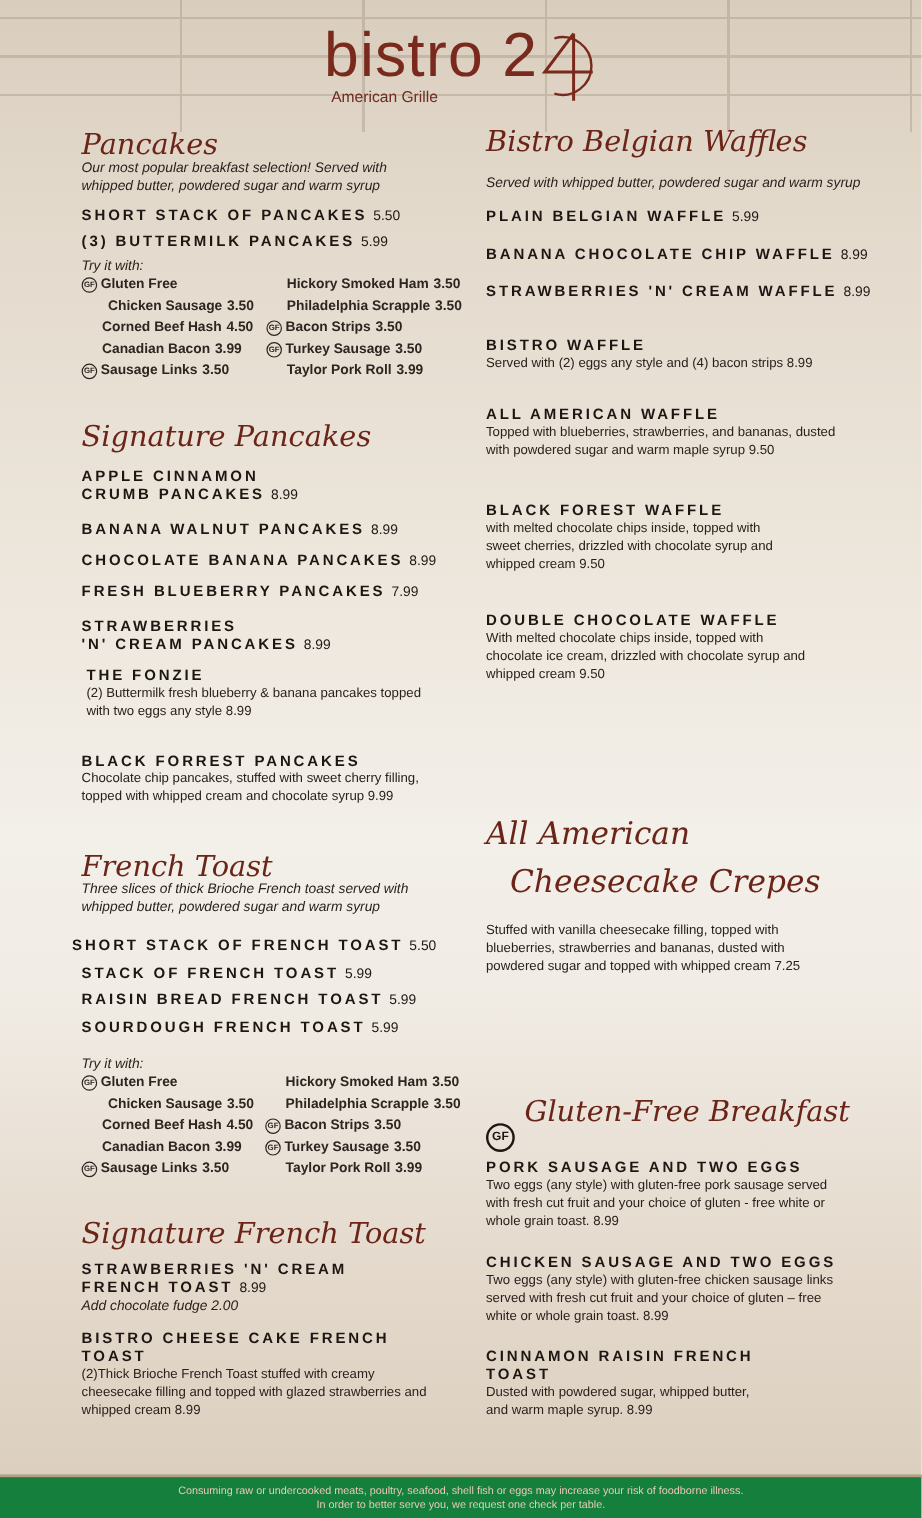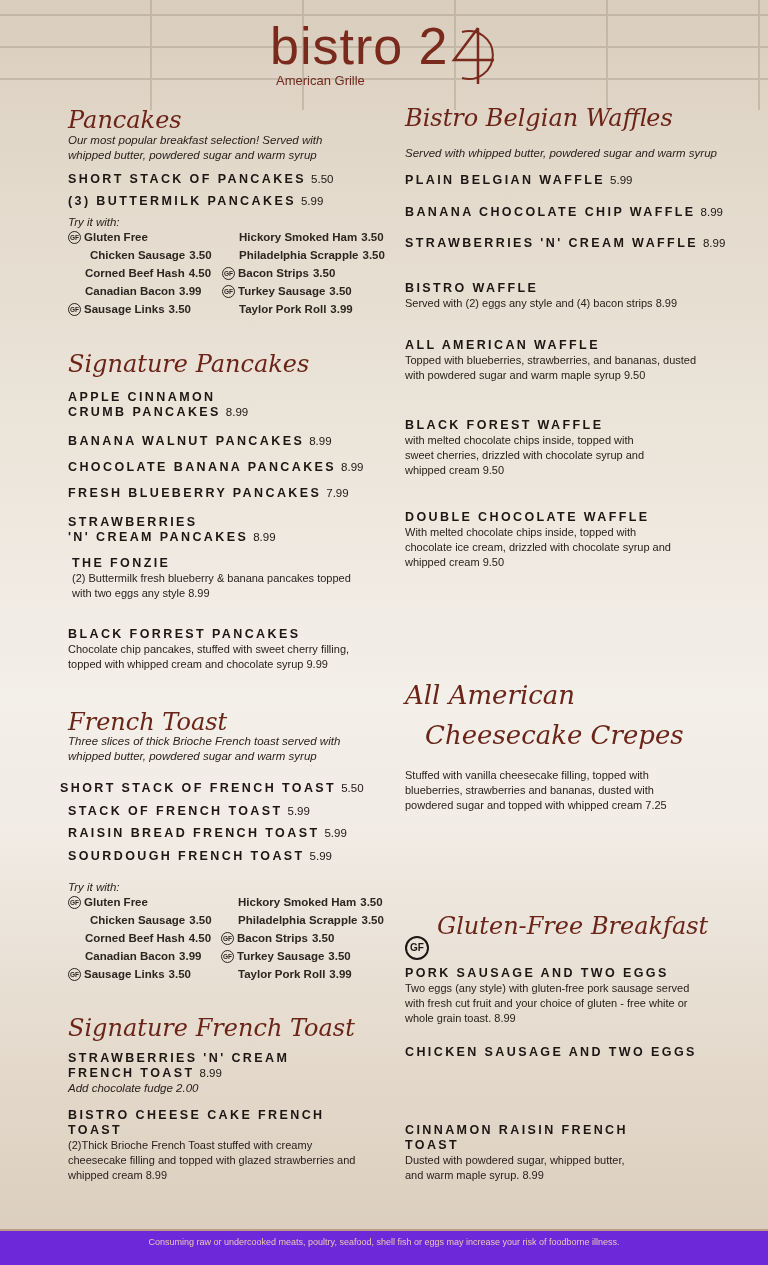--- a/index.html
+++ b/index.html
@@ -22,21 +22,21 @@
   .script { font-family:"DejaVu Serif", serif; font-style:italic; color:#6b2418; }
   .h-script { font-size:24px; line-height:28px; }
   .intro { font-size:11.5px; font-style:italic; line-height:15px; color:#2a211c; }
   .item { font-weight:bold; letter-spacing:2.4px; font-size:12.5px; line-height:15px; text-transform:uppercase; }
   .price { font-weight:normal; letter-spacing:0; font-size:11.5px; margin-left:5px; }
   .desc { font-size:11px; line-height:15px; color:#2a211c; }
   .addon { font-size:11.5px; font-weight:bold; line-height:18px; color:#2d2520; }
   .addon .p { font-weight:bold; margin-left:4px; }
   .gf { display:inline-block; width:11px; height:11px; border:1.2px solid #2b2420; border-radius:50%; font-size:6.5px; line-height:11px; text-align:center; font-weight:bold; margin-right:3px; vertical-align:1px; }
   .gf-big { position:absolute; width:20px; height:20px; border:2px solid #1d1613; border-radius:50%; font-size:10px; line-height:20px; text-align:center; font-weight:bold; }
-  .footer { position:absolute; left:0; top:1229px; width:768px; height:36px; background:#6d28d9; border-top:2px solid #c09a82; color:#e9c9b8; font-size:9px; text-align:center; line-height:12px; padding-top:5px; box-sizing:border-box; }
+  .footer { position:absolute; left:0; top:1229px; width:768px; height:36px; background:#15803d; border-top:2px solid #c09a82; color:#e9c9b8; font-size:9px; text-align:center; line-height:12px; padding-top:5px; box-sizing:border-box; }
 </style>
 </head>
 <body>
 
 <div class="bricks"></div>
 
 <div class="abs logo">
   <div class="logo-word">bistro 2</div>
   <svg class="logo-clock" viewBox="0 0 52 64">
     <path d="M14 10 A24 24 0 1 1 14 56" fill="none" stroke="#7a2a1c" stroke-width="2"></path>
@@ -146,21 +146,23 @@
 <div class="abs desc" style="left:405px;top:768px;width:268px">Stuffed with vanilla cheesecake filling, topped with blueberries, strawberries and bananas, dusted with powdered sugar and topped with whipped cream  7.25</div>
 
 <div class="abs script h-script" style="left:437px;top:912px">Gluten-Free Breakfast</div>
 <div class="gf-big" style="left:405px;top:936px">GF</div>
 <div class="abs" style="left:405px;top:966px;width:300px">
   <div class="item">Pork Sausage and Two Eggs</div>
   <div class="desc">Two eggs (any style) with gluten-free pork sausage served with fresh cut fruit and your choice of gluten - free white or whole grain toast. 8.99</div>
 </div>
 <div class="abs" style="left:405px;top:1045px;width:305px">
   <div class="item">Chicken Sausage and Two Eggs</div>
+  <div class="desc">Two eggs (any style) with gluten-free chicken sausage links served with fresh cut fruit and your choice of gluten – free white or whole grain toast. 8.99</div>
 </div>
 <div class="abs" style="left:405px;top:1123px;width:240px">
   <div class="item">Cinnamon Raisin French Toast</div>
   <div class="desc">Dusted with powdered sugar, whipped butter, and warm maple syrup. 8.99</div>
 </div>
 
 <div class="footer">
   <div>Consuming raw or undercooked meats, poultry, seafood, shell fish or eggs may increase your risk of foodborne illness.</div>
+  <div>In order to better serve you, we request one check per table.</div>
 </div>
 
 </body></html>

